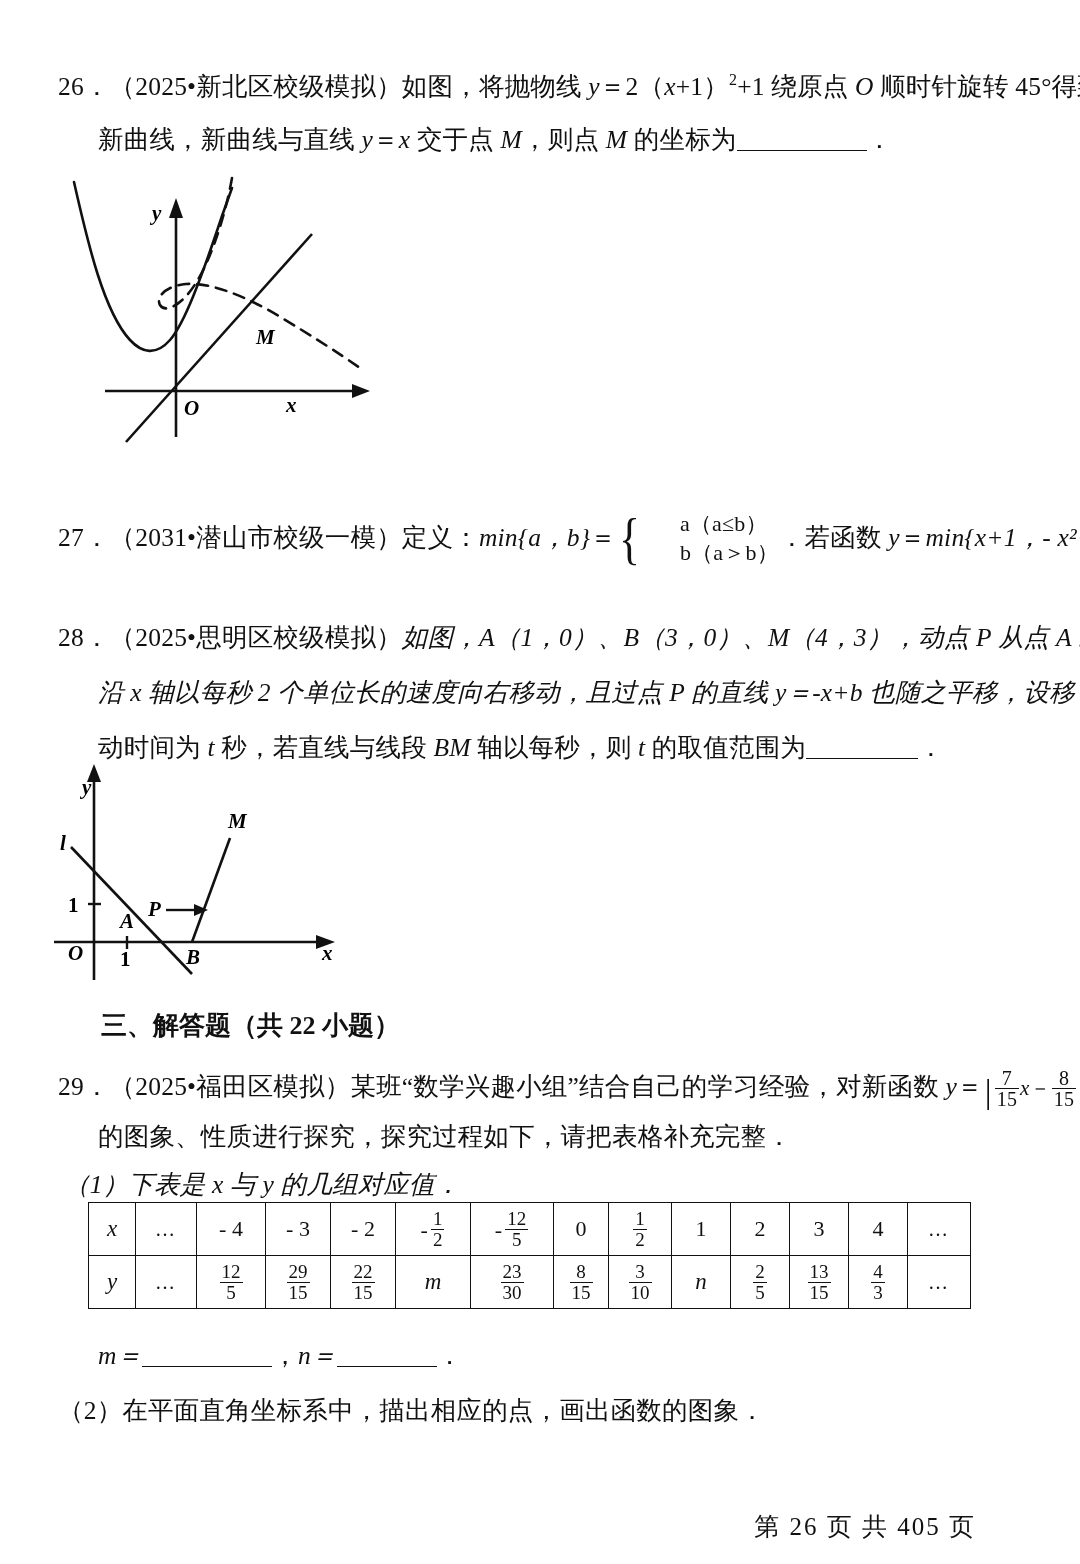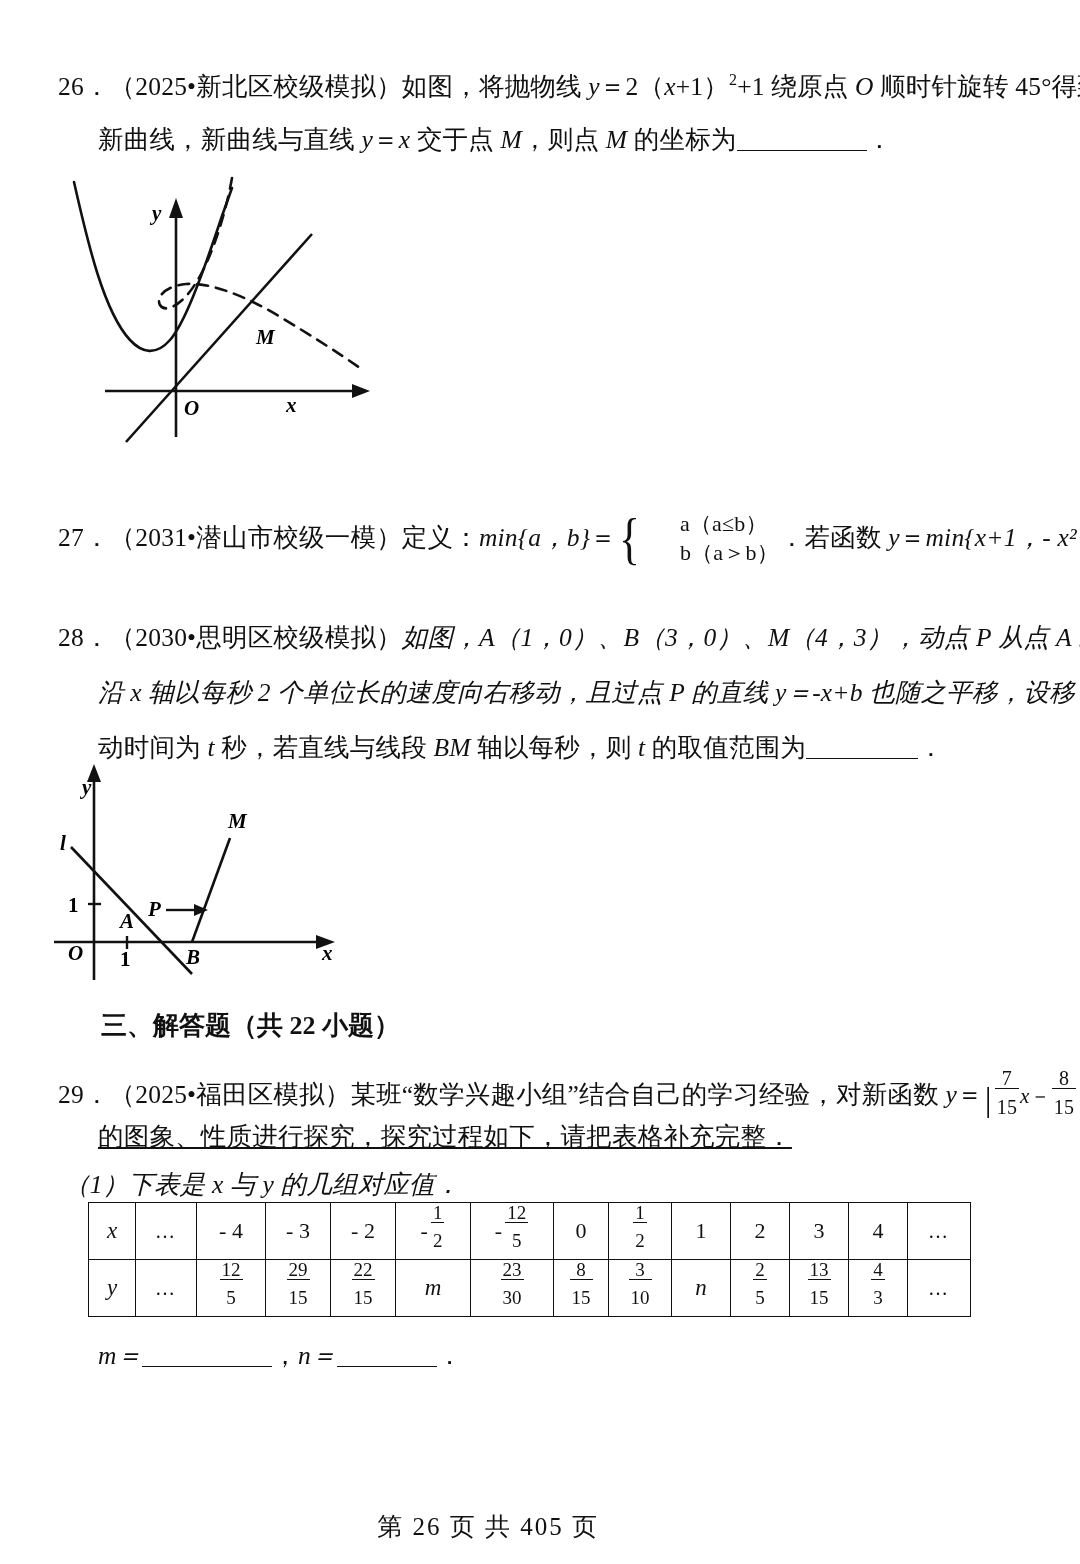--- a/index.html
+++ b/index.html
@@ -36,21 +36,21 @@
   
   .frac{
     display:inline-block;
     vertical-align:-11px;
     text-align:center;
     line-height:1.02;
     font-size:20px;
     margin:0 1px;
   }
   .frac .num{display:block;padding:0 2px;}
-  .frac .den{display:block;border-top:1.5px solid #111;padding:8px 2px;}
+  .frac .den{display:block;border-top:1.5px solid #111;padding:0 2px;}
 
   
   .cases{
     display:inline-block;
     vertical-align:-14px;
     position:relative;
     padding-left:16px;
     font-size:22px;
     line-height:1.30;
     text-align:left;
@@ -102,21 +102,21 @@
   }
   .tbl td.lab{font-style:italic;font-size:23px;}
   .tbl .dots{letter-spacing:2px;font-size:20px;}
   .tbl .frac{vertical-align:-9px;font-size:19px;}
   .neg{margin-right:2px;}
 
   
   .footer{
     position:absolute;
     width:976px;
-    text-align:center;
+    text-align:right;
     font-size:25px;
     letter-spacing:2px;
   }
 </style>
 </head>
 <body>
 
 <div class="page">
 
   <div class="qline" style="left:58px;top:72px;">
@@ -149,21 +149,21 @@
       <text x="196" y="172" class="lbl">M</text>
     </svg>
   </div>
 
   <div class="qline" style="left:58px;top:510px;">
     <span>27</span><span>．</span><span>（2031•潜山市校级一模）</span><span>定义：</span><span class="ital">min{a，b}</span><span>＝</span><span class="cases"><span class="brace">{</span><span class="row">a（a≤b）</span><span class="row">b（a＞b）</span></span><span>．若函数 </span><span class="ital">y</span><span>＝</span><span class="ital">min{x+1，‑ x²+2x+3}</span>
   </div>
 
 
   <div class="qline" style="left:58px;top:625px;">
-    <span>28</span><span>．</span><span>（2030•思明区校级模拟）</span><span class="ital">如图，A（1，0）、B（3，0）、M（4，3），动点 P 从点 A 出发，</span>
+    <span>28</span><span>．</span><span>（2025•思明区校级模拟）</span><span class="ital">如图，A（1，0）、B（3，0）、M（4，3），动点 P 从点 A 出发，</span>
   </div>
 
   <div class="qline" style="left:98px;top:680px;">
     <span class="ital">沿 x 轴以每秒 2 个单位长的速度向右移动，且过点 P 的直线 y＝‑x+b 也随之平移，设移</span>
   </div>
 
   <div class="qline" style="left:98px;top:735px;">
     <span>动时间为 </span><span class="ital">t</span><span> 秒，若直线与线段 </span><span class="ital">BM</span><span> 轴以每秒，则 </span><span class="ital">t</span><span> 的取值范围为</span><span class="blank b112"></span><span>．</span>
   </div>
 
@@ -199,21 +199,21 @@
       <text x="104" y="164" class="lbl">P</text>
     </svg>
   </div>
 
   <div class="section-head" style="left:58px;top:1008px;margin-left:43px;">三、解答题（共 22 小题）</div>
 
   <div class="qline" style="left:58px;top:1068px;">
     <span>29</span><span>．</span><span>（2025•福田区模拟）</span><span>某班“数学兴趣小组”结合自己的学习经验，对新函数 </span><span class="ital">y</span><span>＝</span><span class="absbar">|</span><span class="frac"><span class="num">7</span><span class="den">15</span></span><span class="ital" style="font-size:21px;">x</span><span style="font-size:21px;">－</span><span class="frac"><span class="num">8</span><span class="den">15</span></span><span class="absbar">|</span>
   </div>
 
-  <div class="qline" style="left:98px;top:1124px;text-decoration:underline;">
+  <div class="qline" style="left:98px;top:1124px;">
     <span>的图象、性质进行探究，探究过程如下，请把表格补充完整．</span>
   </div>
 
   <div class="qline" style="left:64px;top:1172px;">
     <span class="ital">（1）下表是 x 与 y 的几组对应值．</span>
   </div>
 
   <table class="tbl" style="left:88px;top:1202px;width:880px;">
     <tbody>
         <tr>
@@ -272,16 +272,19 @@
       </td>
       <td><span class="dots">…</span></td>
     </tr>
   </tbody>
     </table>
 
   <div class="qline" style="left:58px;top:1343px;margin-left:40px;">
     <span class="ital">m＝</span><span class="blank b130"></span><span>，</span><span class="ital">n＝</span><span class="blank b100"></span><span>．</span>
   </div>
 
+  <div class="qline" style="left:58px;top:1398px;">
+    <span>（2）在平面直角坐标系中，描出相应的点，画出函数的图象．</span>
+  </div>
 
   <div class="footer" style="top:1510px;">第 26 页 共 405 页</div>
 
 </div>
 
 </body></html>

